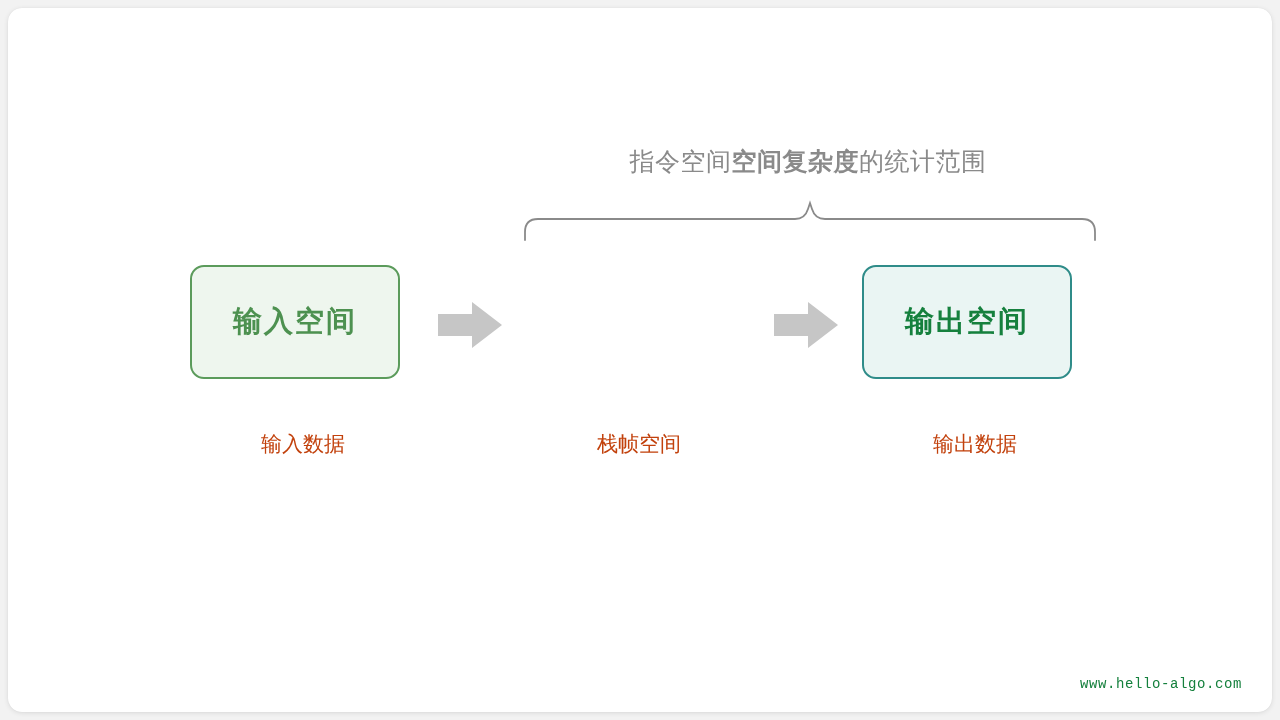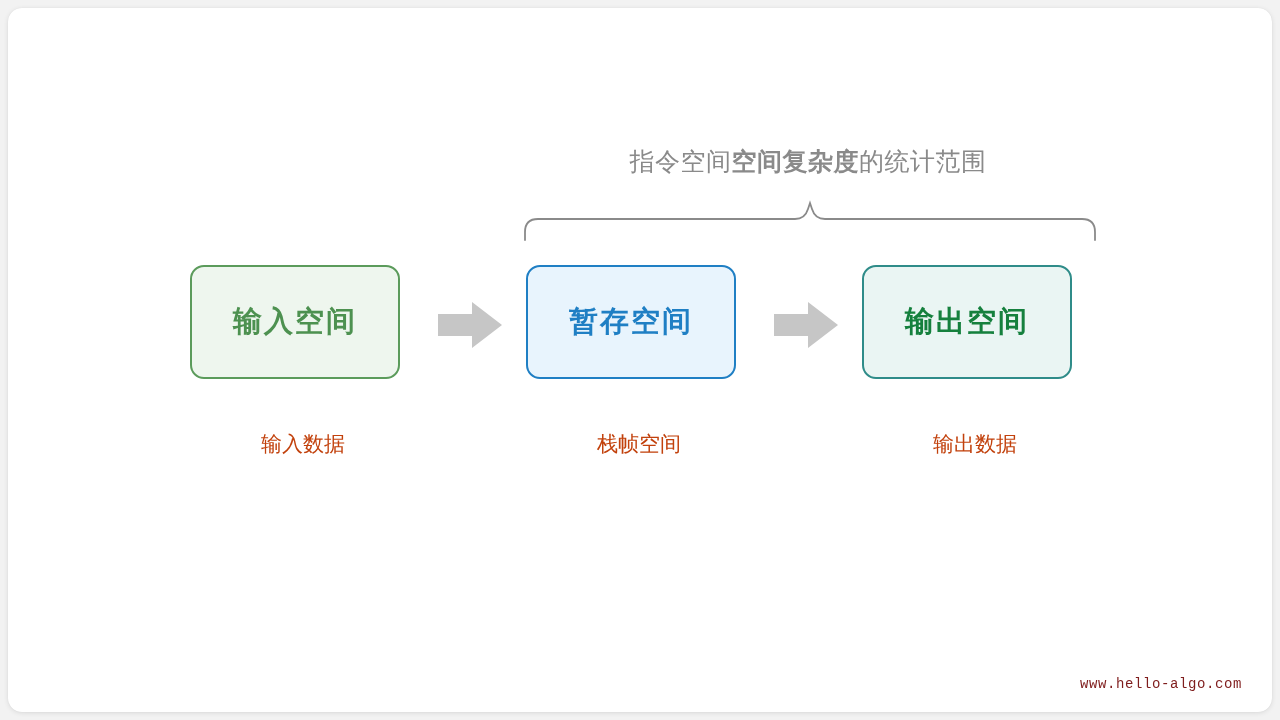--- a/index.html
+++ b/index.html
@@ -103,21 +103,21 @@
 
   .caption .line { display: block; }
 
   
   .watermark {
     position: absolute;
     right: 38px;
     bottom: 28px;
     font-family: "Liberation Mono", "DejaVu Sans Mono", monospace;
     font-size: 14px;
-    color: #7f1d1d;
+    color: #15803d;
     letter-spacing: 0.6px;
   }
 </style>
 </head>
 <body>
 
 <div id="card">
   <div id="stage">
 
     <div class="heading">
@@ -136,23 +136,20 @@
                  Q 315 29 325 29
                  L 582 29
                  Q 595 29 595 42
                  L 595 50" fill="none" stroke="#8a8a8a" stroke-width="1.8" stroke-linecap="round"></path>
       </svg>
     </div>
 
     <div class="box" id="box-input">
       <span>输入空间</span>
     </div>
-    <div class="box" id="box-temp">
-      <span>暂存空间</span>
-    </div>
     <div class="box" id="box-output">
       <span>输出空间</span>
     </div>
 
     <div class="arrow" id="arrow-1">
       <svg width="64" height="46" viewBox="0 0 64 46">
         <path d="M 0 12 L 34 12 L 34 0 L 64 23 L 34 46 L 34 34 L 0 34 Z" fill="#c6c6c6"></path>
       </svg>
     </div>
     <div class="arrow" id="arrow-2">

